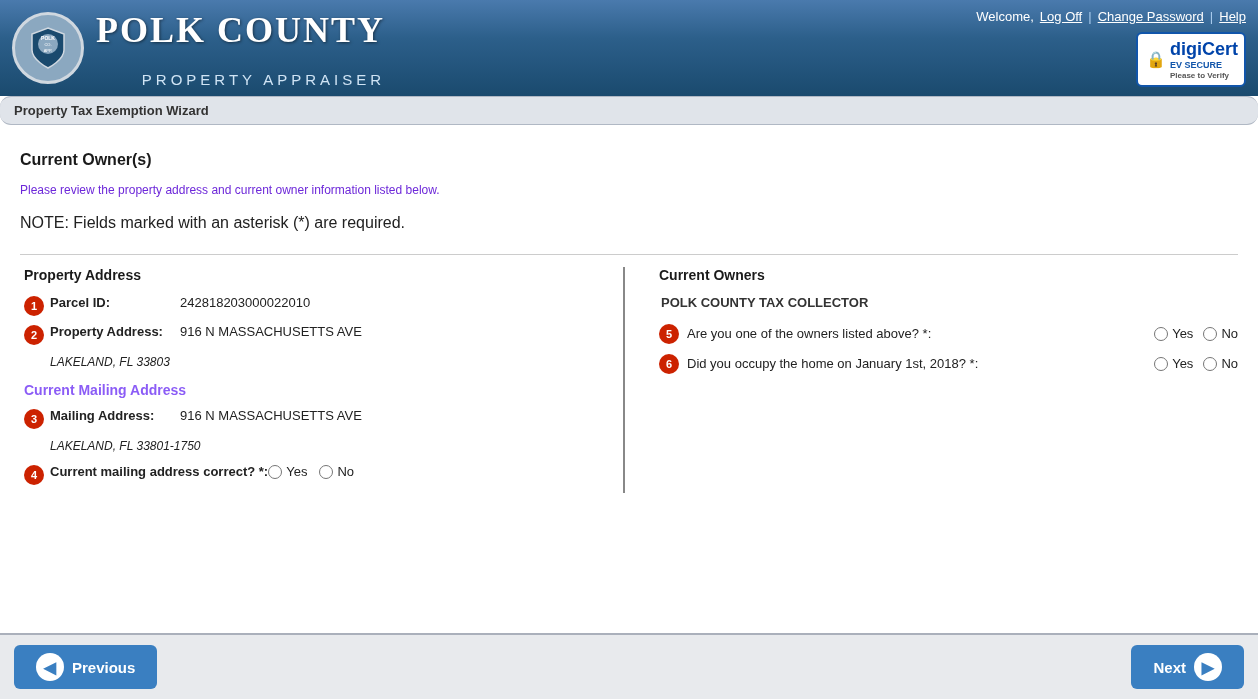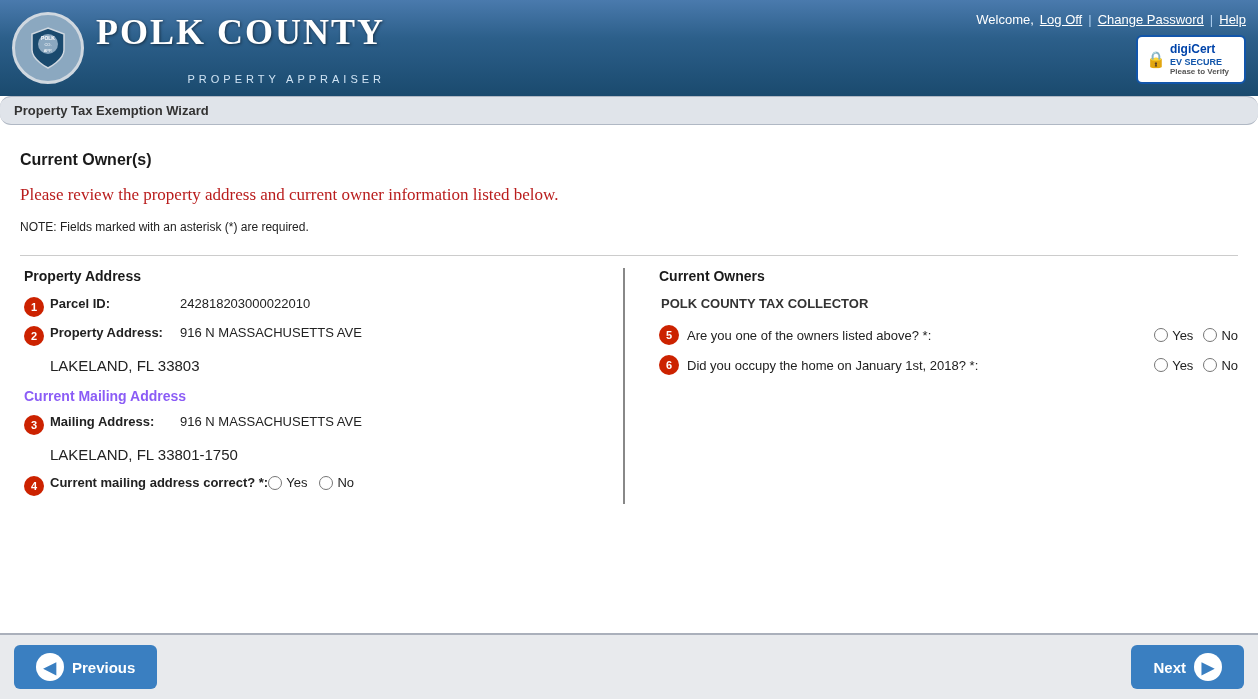--- a/index.html
+++ b/index.html
@@ -41,21 +41,21 @@
       color: #fff;
     }
     .header-title h1 {
       font-size: 36px;
       font-weight: bold;
       letter-spacing: 2px;
       text-shadow: 1px 1px 3px rgba(0,0,0,0.5);
       font-family: 'Georgia', serif;
     }
     .header-title p {
-      font-size: 11px;
+      font-size: 15px;
       letter-spacing: 4px;
       color: #d0e4f5;
       margin-top: 20px;
     }
     .header-right {
       display: flex;
       flex-direction: column;
       align-items: flex-end;
       gap: 8px;
     }
@@ -117,29 +117,28 @@
     }
 
     .section-title {
       font-size: 16px;
       font-weight: bold;
       color: #1a1a1a;
       margin-bottom: 12px;
     }
 
     .intro-text {
-      font-size: 17px;
-      color: #b91c1c;
+      font-size: 12px;
+      color: #6d28d9;
       margin-bottom: 10px;
       line-height: 1.6;
-      font-family: Liberation Serif, serif;
     }
 
     .note-text {
-      font-size: 12px;
+      font-size: 16px;
       color: #222;
       margin-bottom: 18px;
       line-height: 1.6;
     }
 
     
     .two-col {
       display: flex;
       gap: 4px;
       border-top: 1px solid #ccc;
@@ -189,23 +188,24 @@
       font-weight: bold;
       font-size: 13px;
       min-width: 130px;
       flex-shrink: 0;
     }
     .field-value {
       font-size: 13px;
       color: #222;
     }
     .field-value-block {
-      font-size: 15px;
+      font-size: 12px;
       color: #222;
       line-height: 1.6;
+      font-style: italic;
     }
     .address-indent {
       margin-left: 26px;
       margin-bottom: 8px;
     }
     .address-indent .field-value-block {
       display: block;
     }
 
     .sub-section-title {
@@ -344,21 +344,21 @@
       <span>Welcome,</span>
       <a>Log Off</a>
       <span class="sep">|</span>
       <a>Change Password</a>
       <span class="sep">|</span>
       <a>Help</a>
     </div>
     <div class="digicert-badge">
       <div class="digi-logo">🔒</div>
       <div class="digi-text">
-        <div style="font-size:12px; font-weight:900; color:#0044aa;">digiCert</div>
+        <div style="font-size:18px; font-weight:900; color:#0044aa;">digiCert</div>
         <div class="ev-secure">EV SECURE</div>
         <div class="click-verify">Please to Verify</div>
       </div>
     </div>
   </div>
 </div>
 
 <div class="breadcrumb-bar">
   <span>Property Tax Exemption Wizard</span>
 </div>

